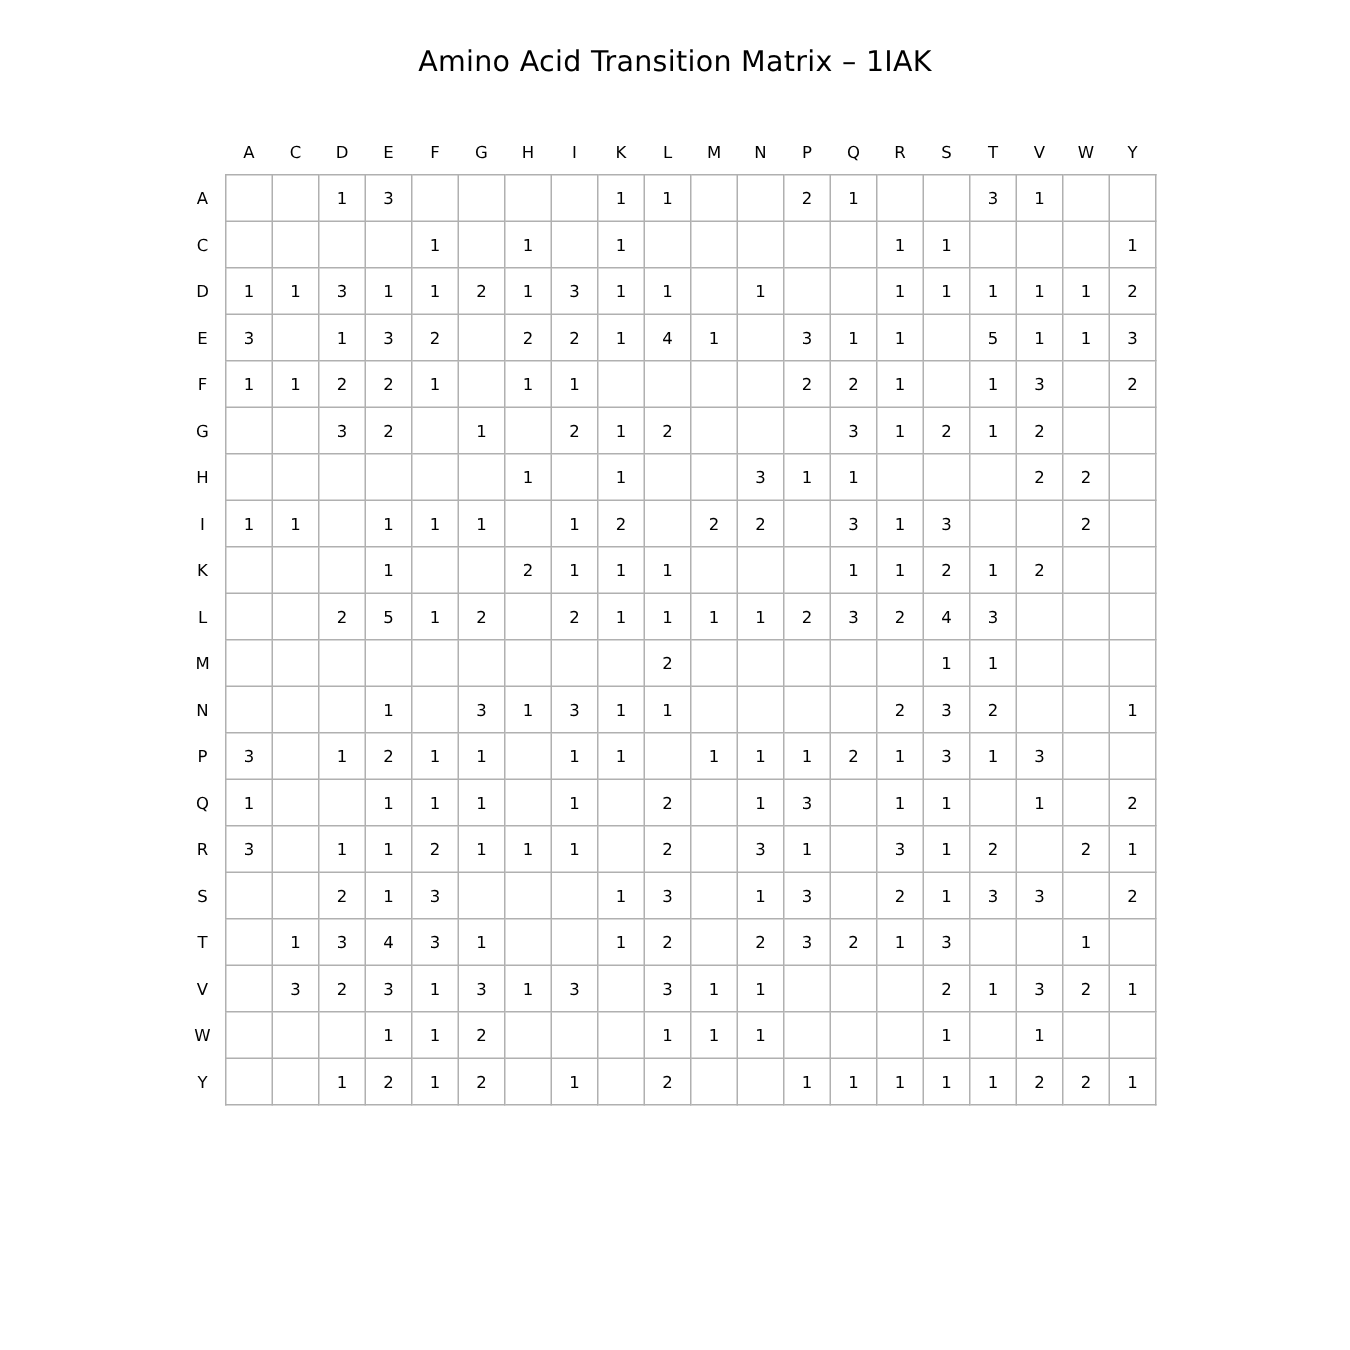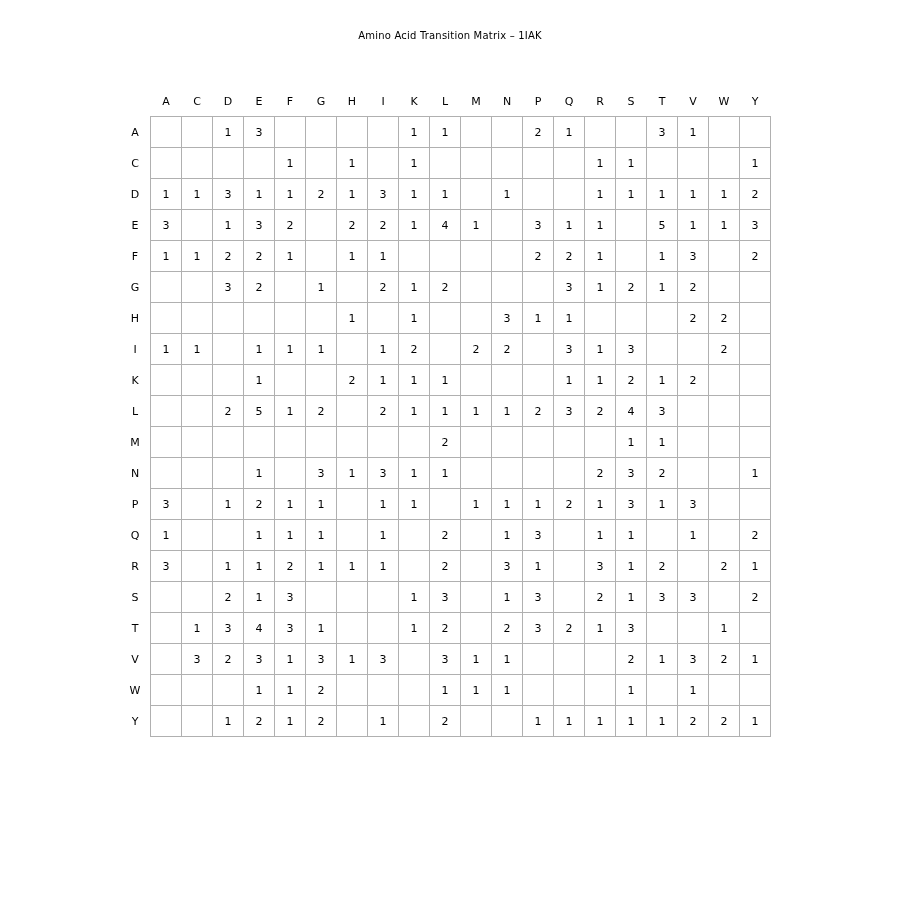--- a/index.html
+++ b/index.html
@@ -18,21 +18,21 @@
     position: relative;
     width: 900px;
     height: 900px;
   }
   #title {
     position: absolute;
     top: 30px;
     left: 0;
     width: 900px;
     text-align: center;
-    font-size: 10px;
+    font-size: 19px;
     color: #000000;
     letter-spacing: 0.2px;
   }
   #matrix-wrap {
     position: absolute;
     left: 120px;
     top: 86px;
   }
   table.matrix {
     border-collapse: collapse;

